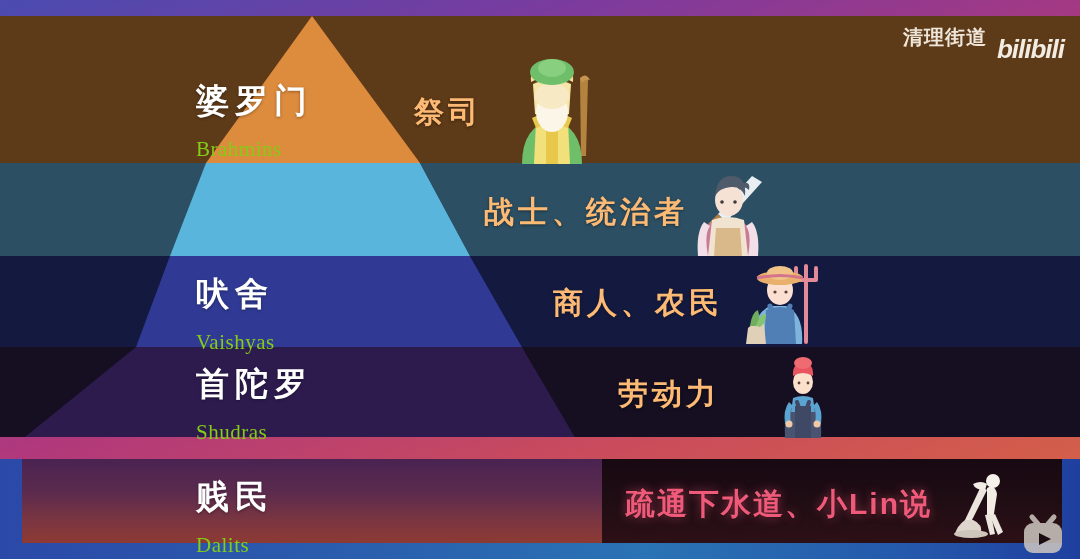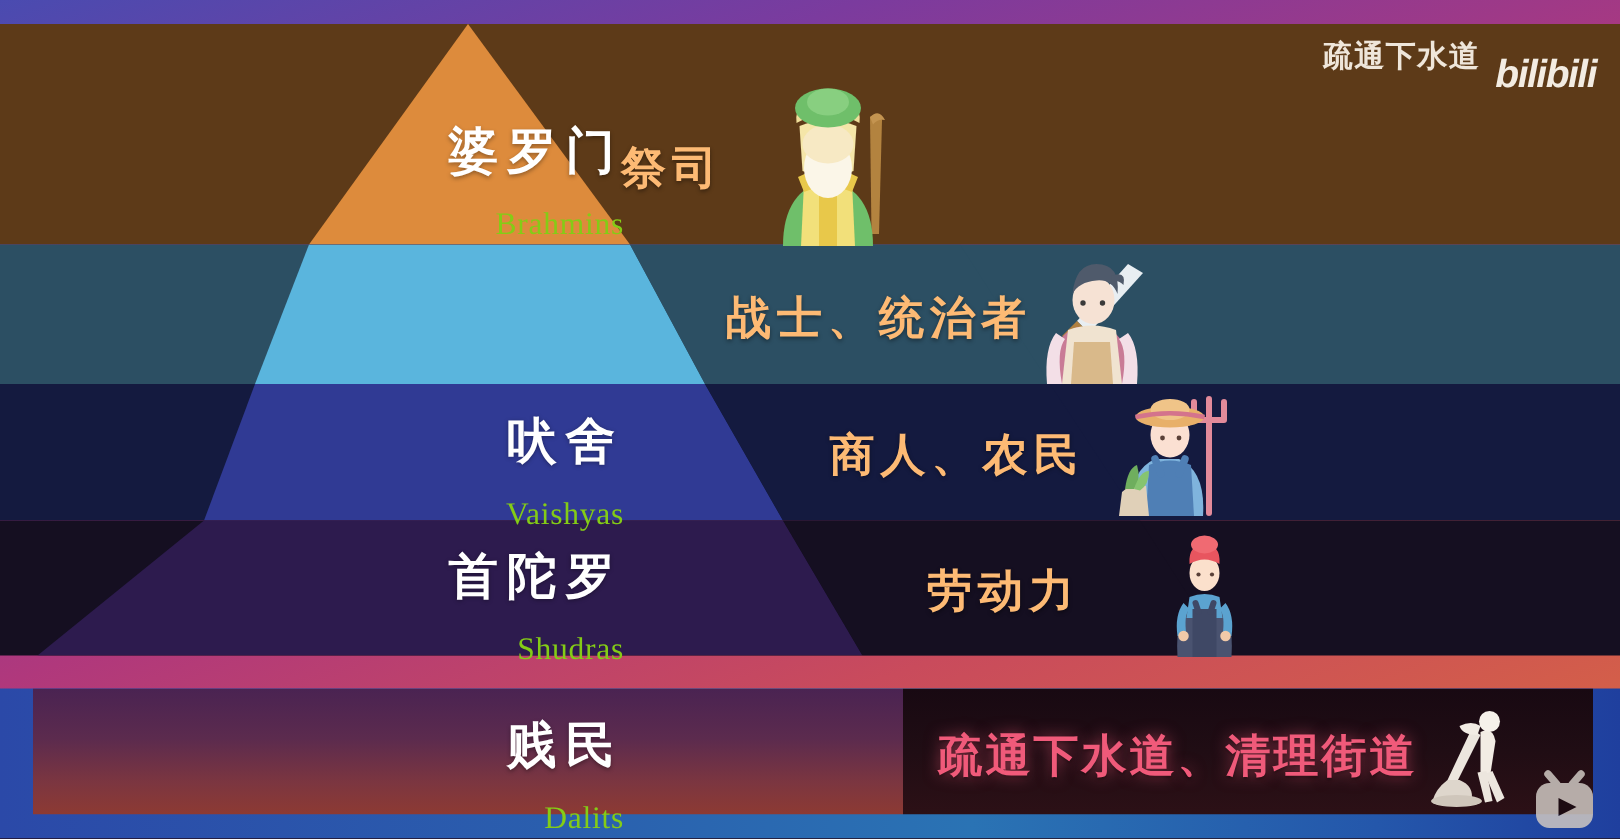--- a/index.html
+++ b/index.html
@@ -38,21 +38,21 @@
 
   
   .cn-name{
     color:#ffffff;font-size:33px;letter-spacing:6px;font-weight:700;
     text-shadow:0 1px 3px rgba(0,0,0,.35);line-height:1;
   }
   .en-name{
     color:#84cc16;font-family:"Liberation Serif","DejaVu Serif",serif;
     font-size:21px;letter-spacing:.5px;line-height:1;margin-top:22px;
   }
-  .name-block{position:absolute;text-align:right;width:220px;}
+  .name-block{position:absolute;text-align:left;width:220px;}
   .nb1{left:196px;top:84px;}
   .nb2{left:196px;top:186px;}
   .nb3{left:196px;top:277px;}
   .nb4{left:196px;top:367px;}
   .nb5{left:196px;top:480px;}
 
   .role{
     position:absolute;color:#fdba74;font-size:30px;letter-spacing:4px;
     font-weight:700;text-shadow:0 1px 3px rgba(0,0,0,.4);white-space:nowrap;
   }
@@ -227,37 +227,37 @@
   <div class="bottom-bar">
     <div class="bb-left"></div>
     <div class="bb-right"></div>
   </div>
 
   <div class="name-block nb5">
     <div class="cn-name">贱民</div>
     <div class="en-name">Dalits</div>
   </div>
 
-  <div class="bb-role">疏通下水道、清理街道</div>
+  <div class="bb-role">疏通下水道、小Lin说</div>
 
   <div class="fig f5">
     <svg width="72" height="70" viewBox="0 0 72 70">
       <path d="M34 14 L18 48 L24 50 L40 18 Z" fill="#ece6de"></path>
       <path d="M18 48 q-8 6 -10 14 l26 0 q2 -10 -8 -14 Z" fill="#ded6cc"></path>
       <ellipse cx="24" cy="62" rx="17" ry="4" fill="#cfc6bb"></ellipse>
       <path d="M40 16 q8 -4 10 6 l-4 26 l-6 -2 Z" fill="#f2ece4"></path>
       <path d="M44 42 l4 20 l-5 1 l-5 -20 Z" fill="#ece6de"></path>
       <path d="M48 42 l8 18 l-5 3 l-8 -19 Z" fill="#ece6de"></path>
       <path d="M38 18 q-10 0 -12 -6 q8 -4 14 0 Z" fill="#f2ece4"></path>
       <circle cx="46" cy="9" r="7" fill="#f6f1ea"></circle>
     </svg>
   </div>
 
   <div class="wm">
-    <span class="wm-text">疏通下水道</span>
+    <span class="wm-text">清理街道</span>
     <span class="wm-bili">bilibili</span>
   </div>
 
   <div class="tvlogo">
     <svg width="46" height="42" viewBox="0 0 46 42">
       <path d="M12 6 L18 13 M34 6 L28 13" stroke="#cfc8c2" stroke-width="5" stroke-linecap="round" fill="none"></path>
       <rect x="4" y="12" width="38" height="30" rx="9" fill="#cfc8c2"></rect>
       <path d="M19 22 L31 28 L19 34 Z" fill="#1a0b12"></path>
     </svg>
   </div>

